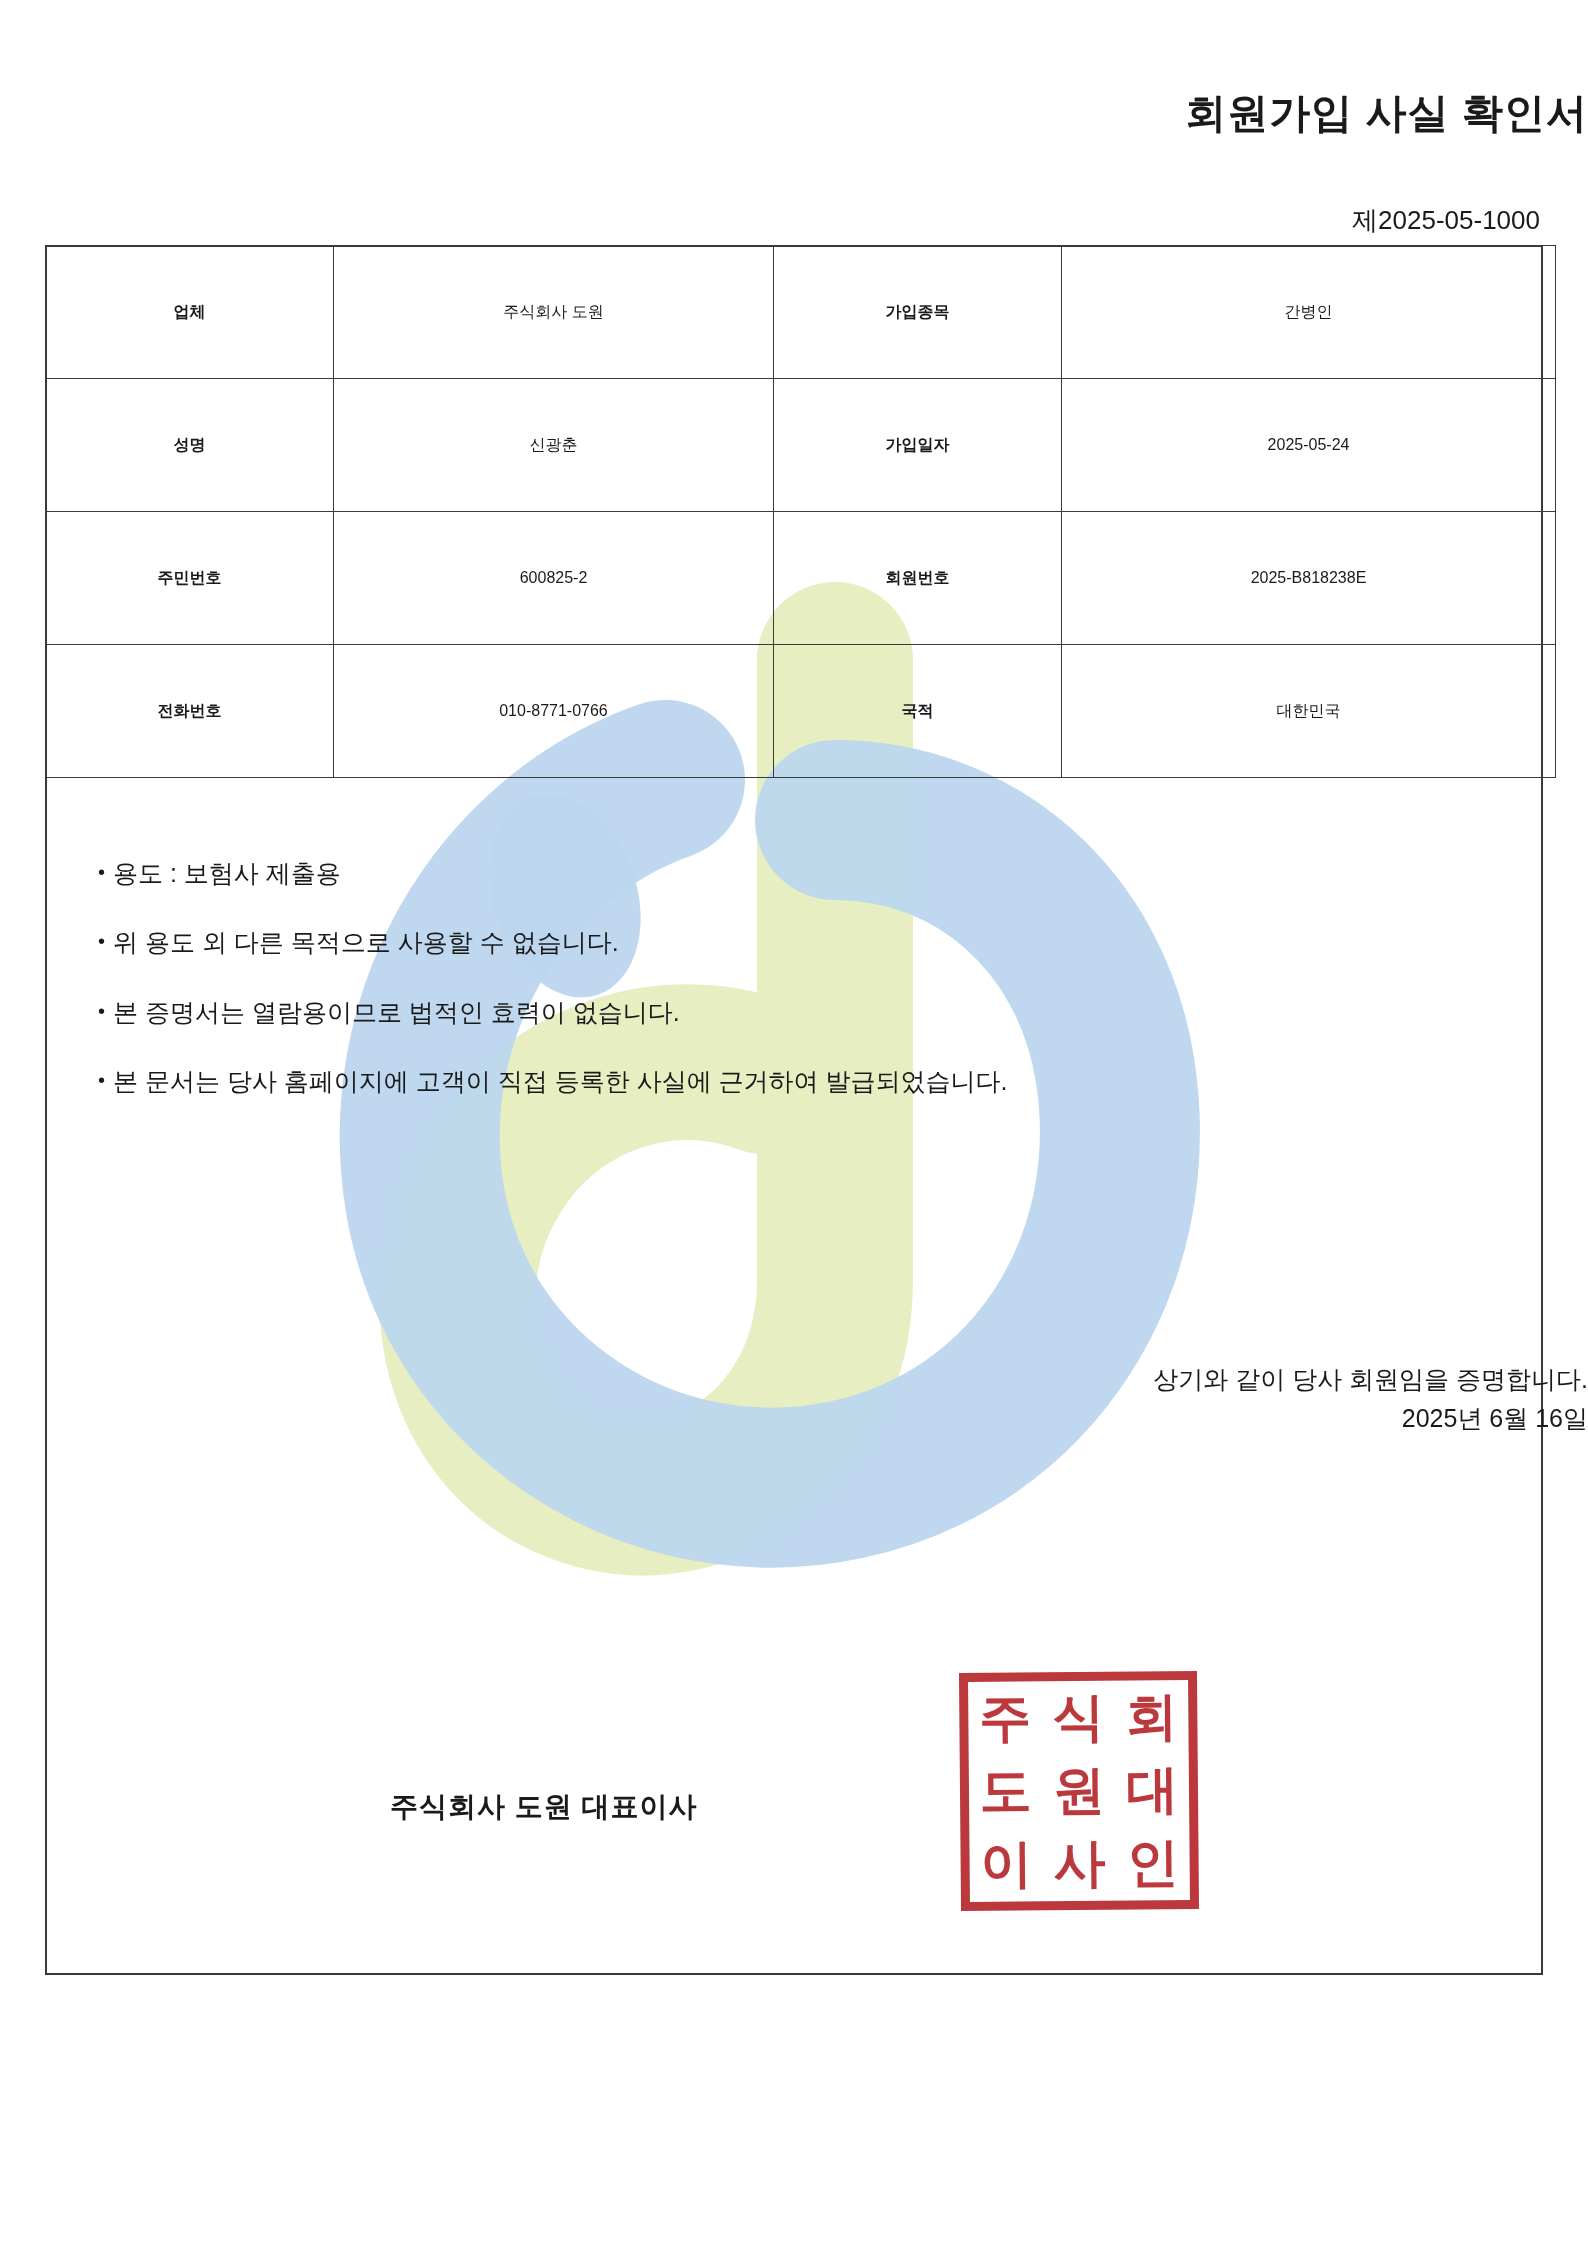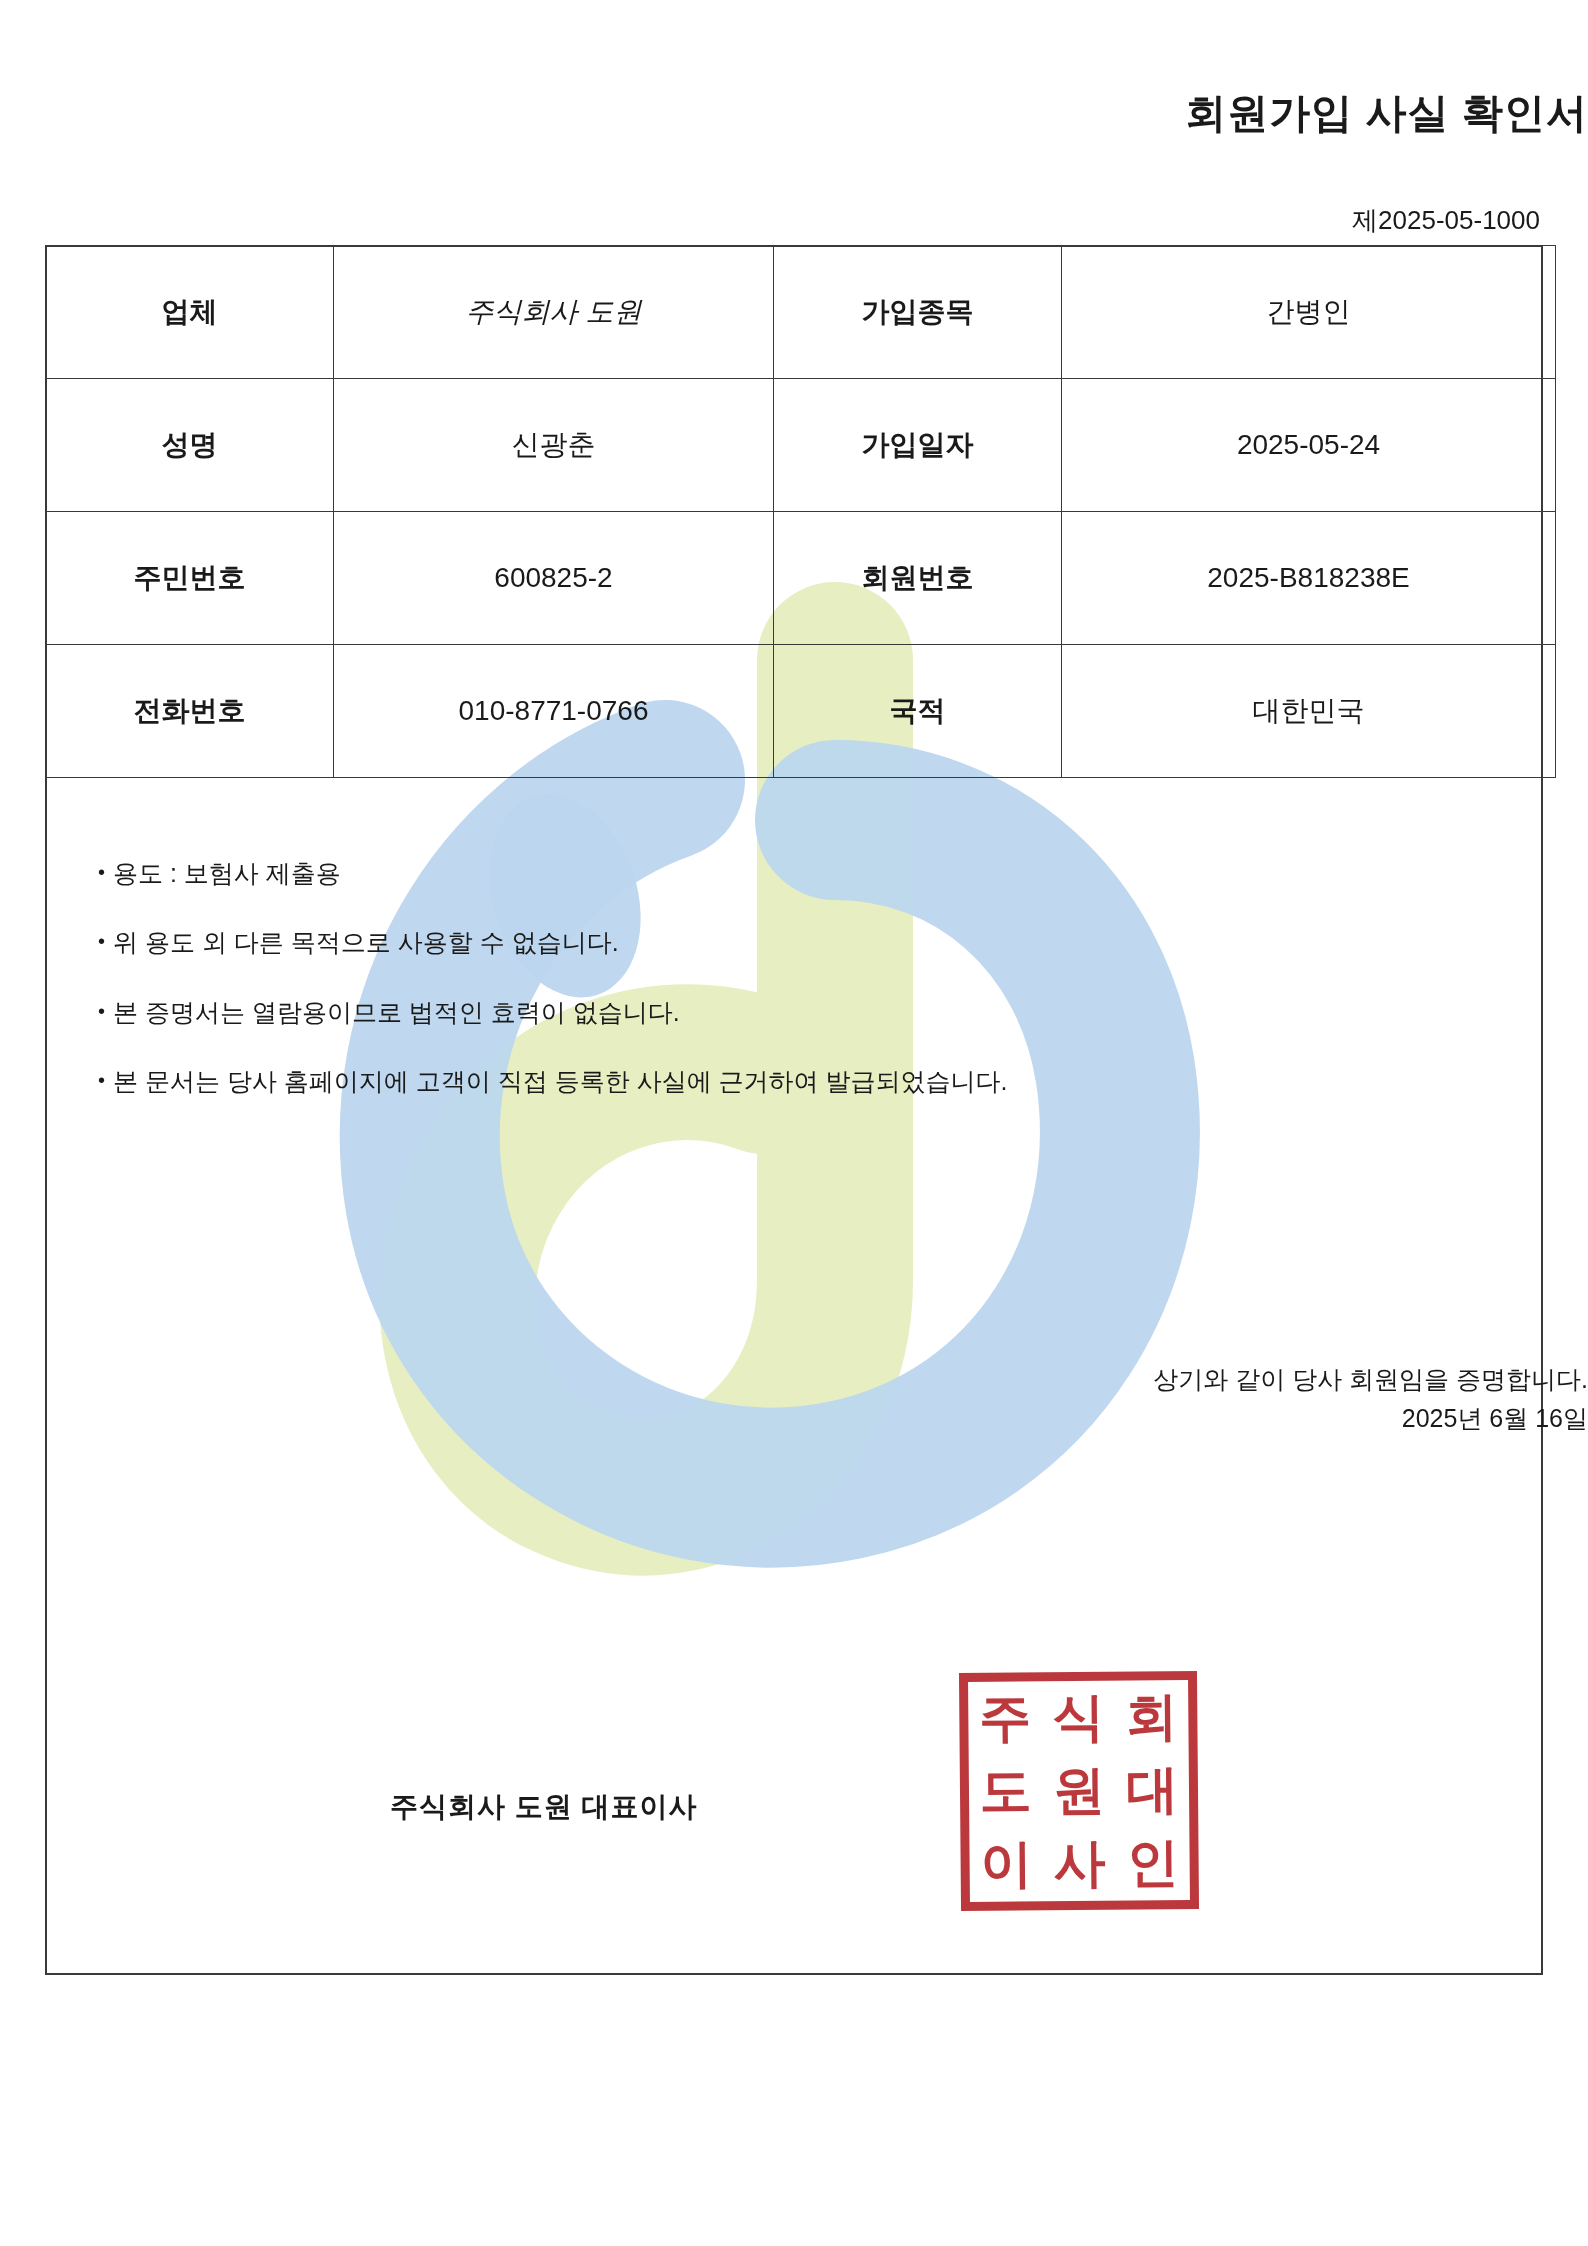--- a/index.html
+++ b/index.html
@@ -80,27 +80,27 @@
     width: 1498px;
     border-collapse: collapse;
     z-index: 3;
     table-layout: fixed;
   }
   .info-table td {
     border: 1.5px solid #3a3a3a;
     height: 130px;
     text-align: center;
     vertical-align: middle;
-    font-size: 28px;
+    font-size: 16px;
   }
   .info-table td.label {
     font-weight: bold;
   }
   .col-l1 { width: 285px; }
-  .col-v1 { width: 437px; font-style: italic; }
+  .col-v1 { width: 437px; }
   .col-l2 { width: 285px; }
   .col-v2 { width: 491px; }
 
   
   .notes {
     position: absolute;
     left: 98px;
     top: 855px;
     width: 1300px;
     z-index: 3;

